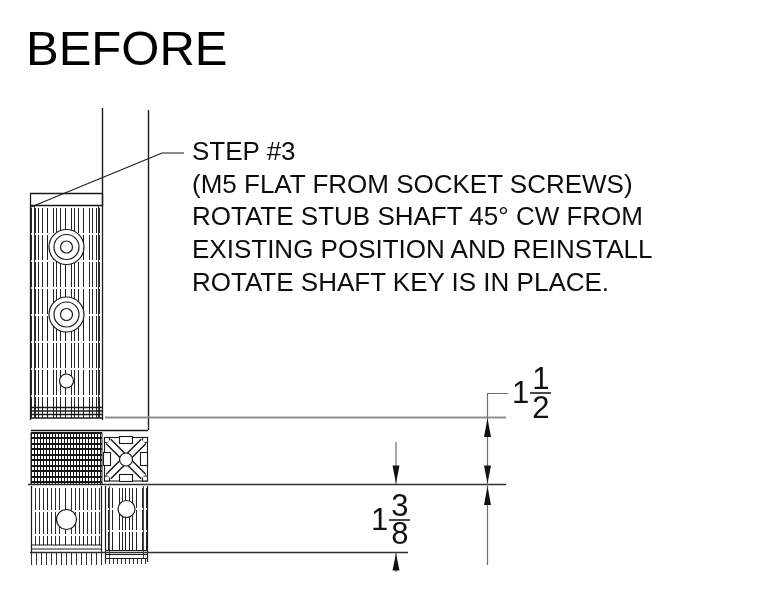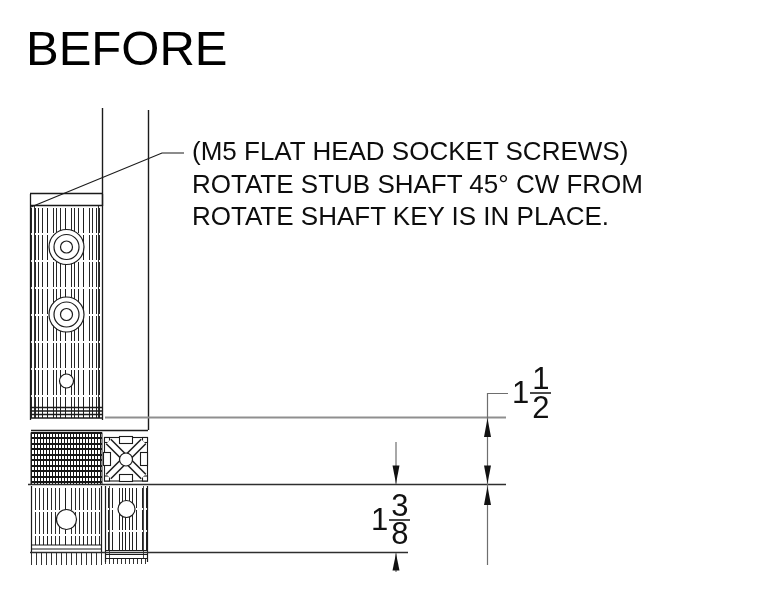--- a/index.html
+++ b/index.html
@@ -67,22 +67,24 @@
   .dim-lower .frac{line-height:24px;}
 </style>
 </head>
 <body>
 
 <div class="canvas">
 
   <h1 class="view-title">BEFORE</h1>
 
   <div class="note">
-    <div>(M5 FLAT HEAD SOCKET SCREWS)</div>
+    <div>STEP #3</div>
+    <div>(M5 FLAT FROM SOCKET SCREWS)</div>
     <div>ROTATE STUB SHAFT 45° CW FROM</div>
+    <div>EXISTING POSITION AND REINSTALL</div>
     <div>ROTATE SHAFT KEY IS IN PLACE.</div>
   </div>
 
   <div class="hatch hatch-upper"></div>
   <div class="hatch hatch-plate"></div>
   <div class="hatch hatch-lower-left"></div>
   <div class="hatch hatch-lower-right"></div>
   <div class="hatch hatch-stub-left"></div>
   <div class="hatch hatch-stub-right"></div>
 

